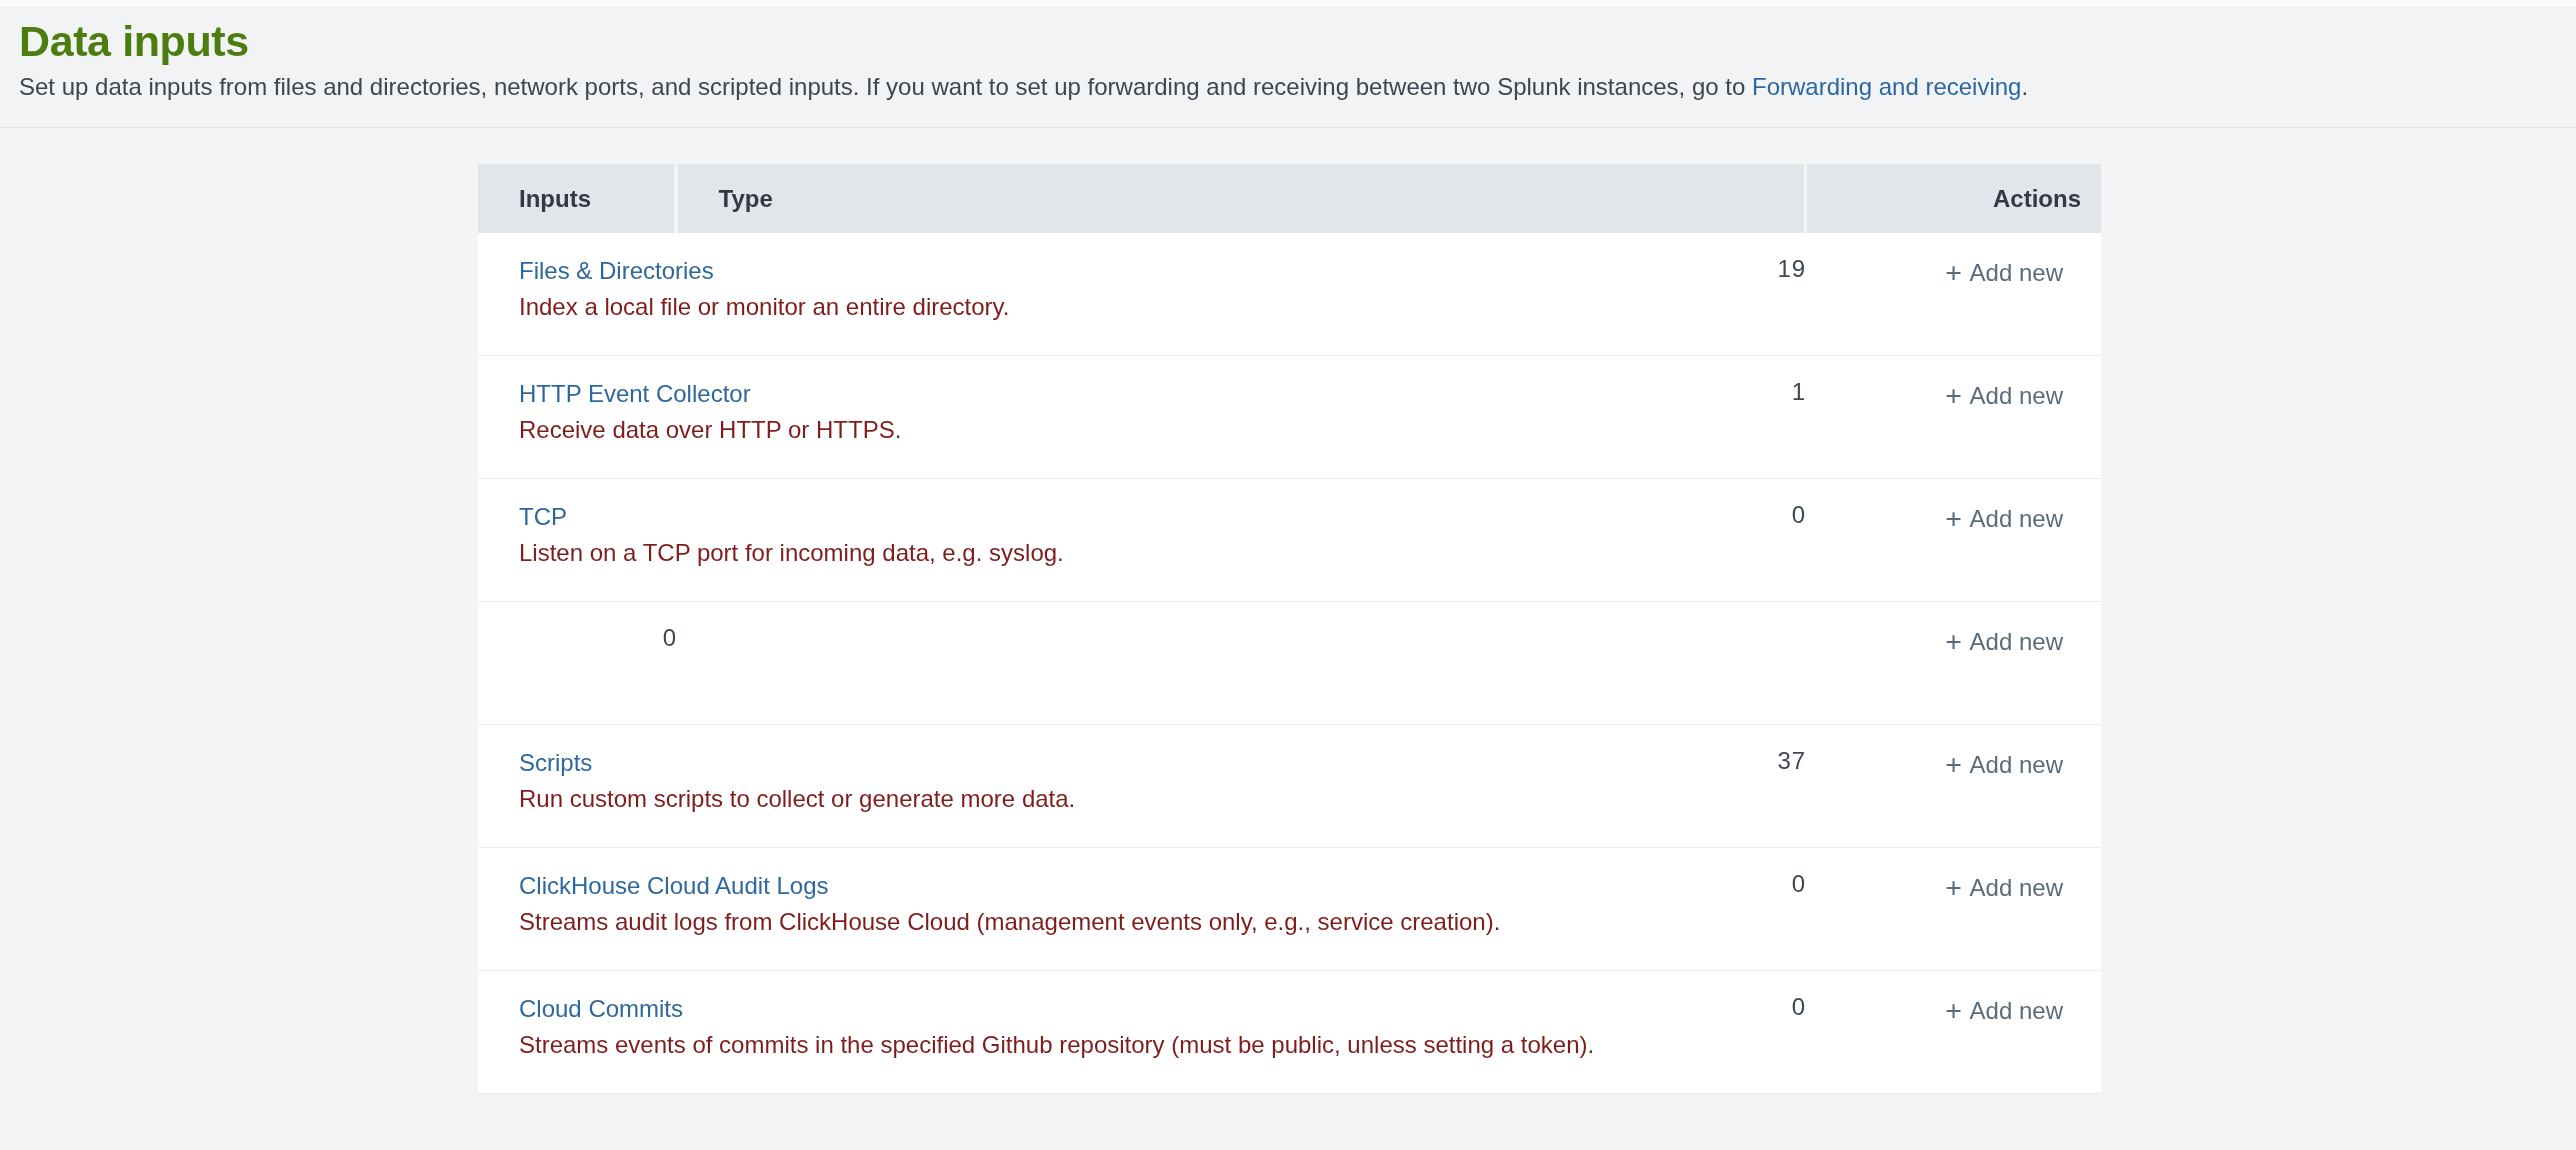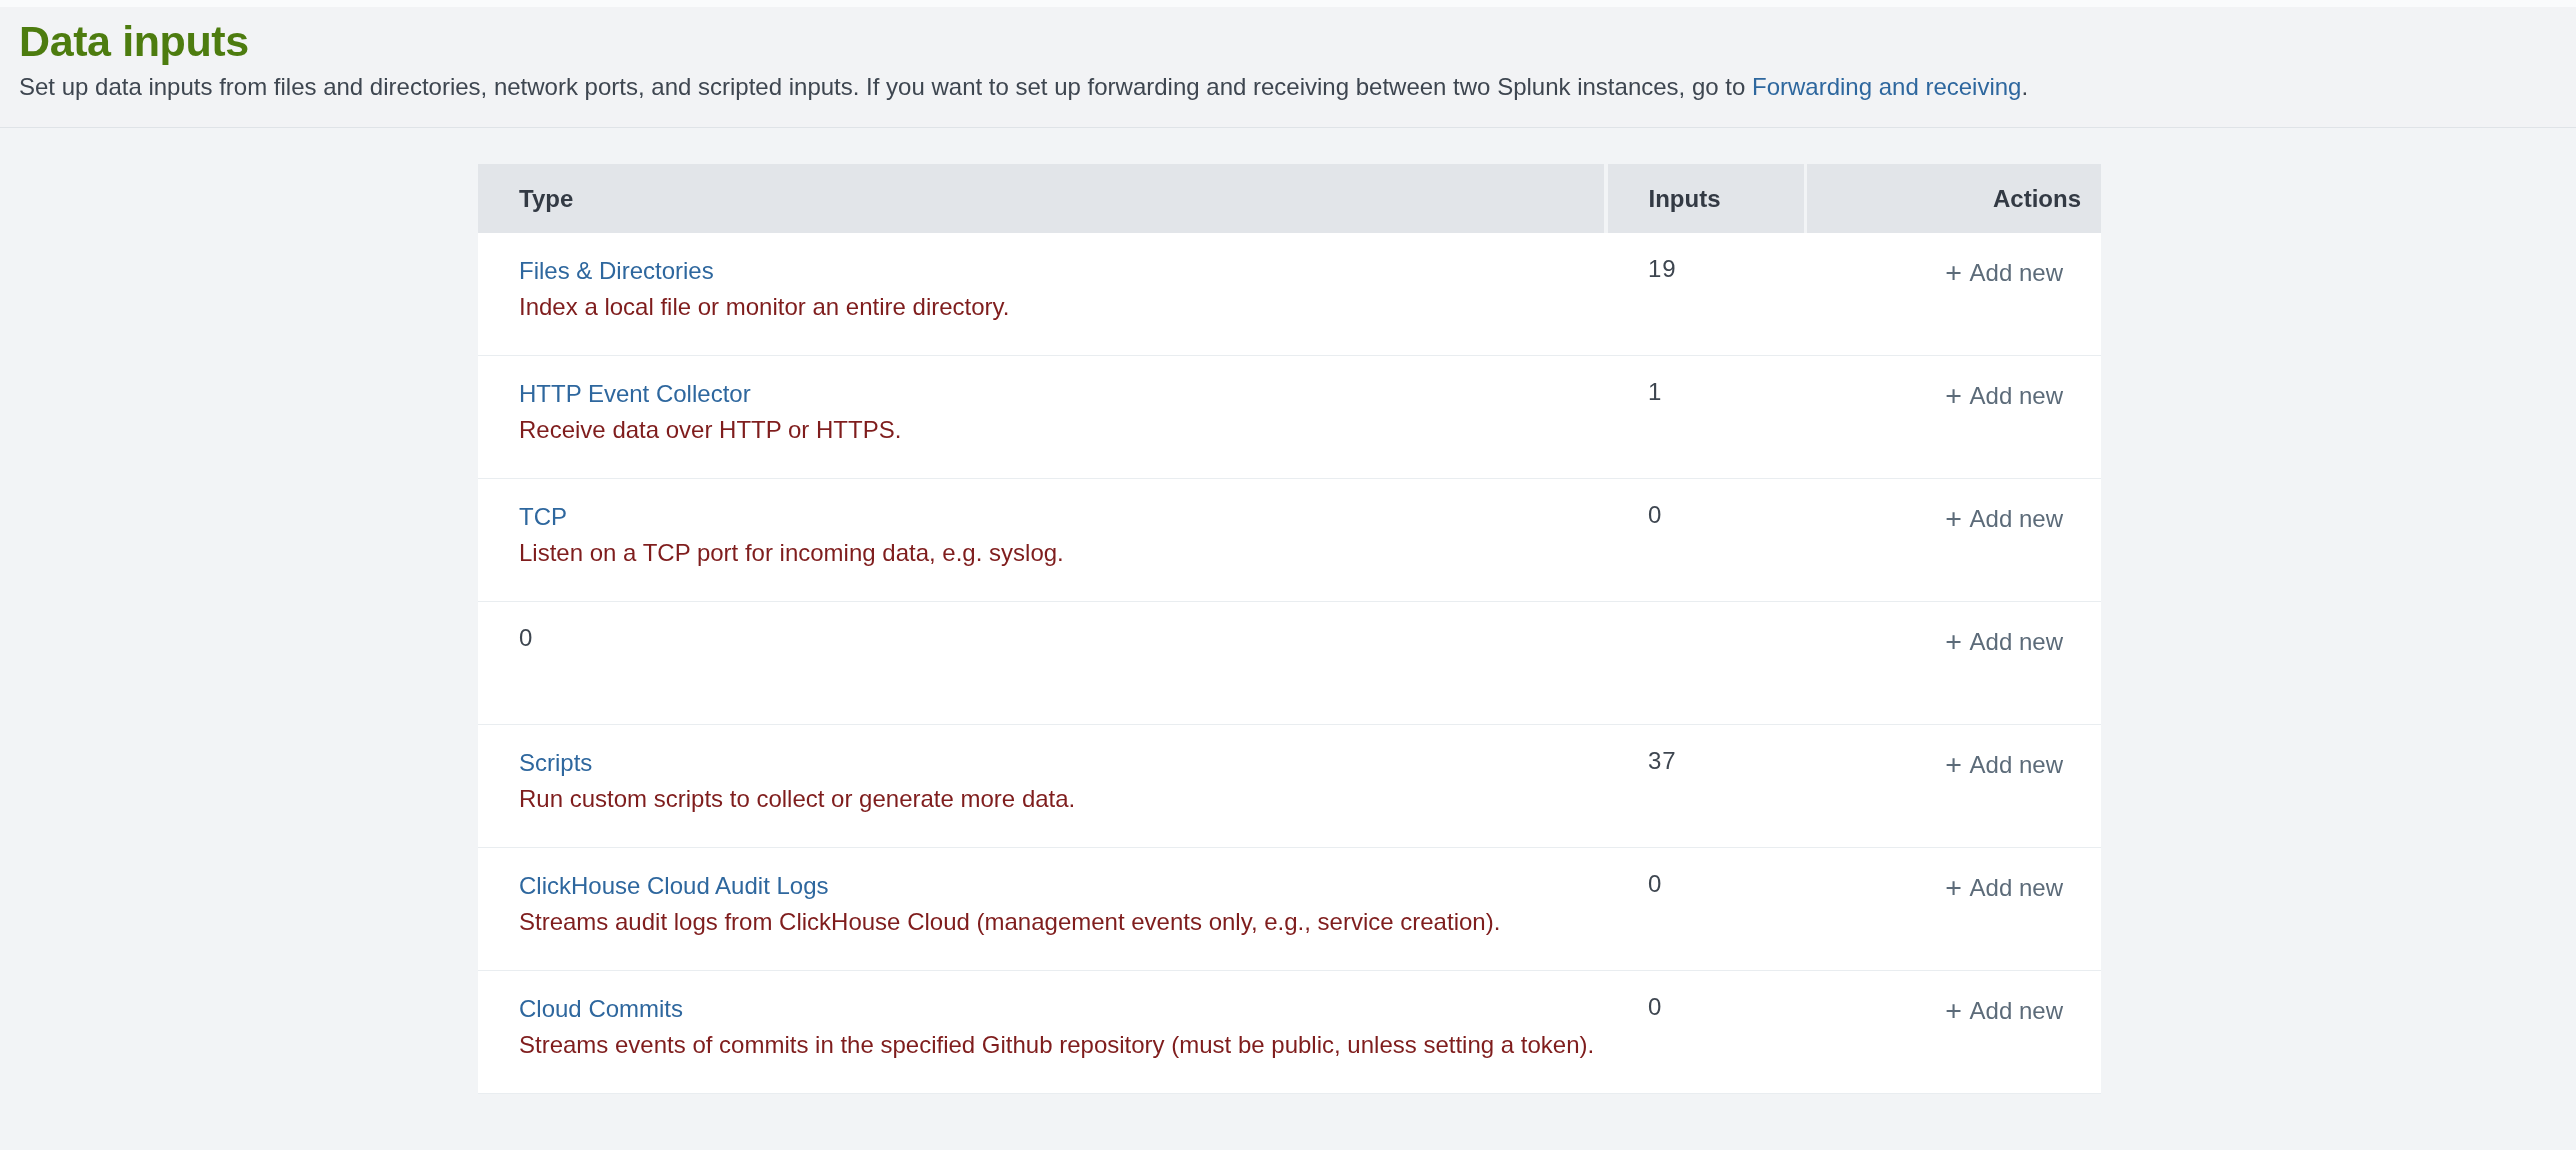--- a/index.html
+++ b/index.html
@@ -77,21 +77,21 @@
   .th-actions{ flex: 1; justify-content: flex-end; padding-right: 20px; }
 
   .tr {
     display: flex;
     background: #ffffff;
     height: 123px;
     border-bottom: 1.7px solid #e9edf0;
   }
   .td { padding-top: 22px; }
   .td-type   { flex: 0 0 1129px; padding-left: 41px; }
-  .td-inputs { flex: 0 0 199px;  padding-left: 41px; }
+  .td-inputs { flex: 0 0 199px;  padding-left: 41px; text-align: right; }
   .td-actions{ flex: 1; text-align: right; padding-right: 38px; }
 
   .row-name {
     display: inline-block;
     font-size: 24px;
     line-height: 31px;
   }
   .row-desc {
     margin-top: 5.2px;
     font-size: 24px;
@@ -125,22 +125,22 @@
 <div class="page-header">
   <h1 class="page-title">Data inputs</h1>
   <div class="page-subtitle"><span>Set up data inputs from files and directories, network ports, and scripted inputs. If you want to set up forwarding and receiving between two Splunk instances, go to </span><a class="text-link">Forwarding and receiving</a><span>.</span></div>
 </div>
 
 <div class="content">
 
   <div class="inputs-table">
 
     <div class="thead">
+      <div class="th th-inputs">Inputs</div>
       <div class="th th-type">Type</div>
-      <div class="th th-inputs">Inputs</div>
       <div class="th th-actions">Actions</div>
     </div>
 
     <div id="tbody">
   <div class="tr">
     <div class="td td-type">
       <a class="row-name">Files &amp; Directories</a>
       <div class="row-desc">Index a local file or monitor an entire directory.</div>
     </div>
     <div class="td td-inputs">

